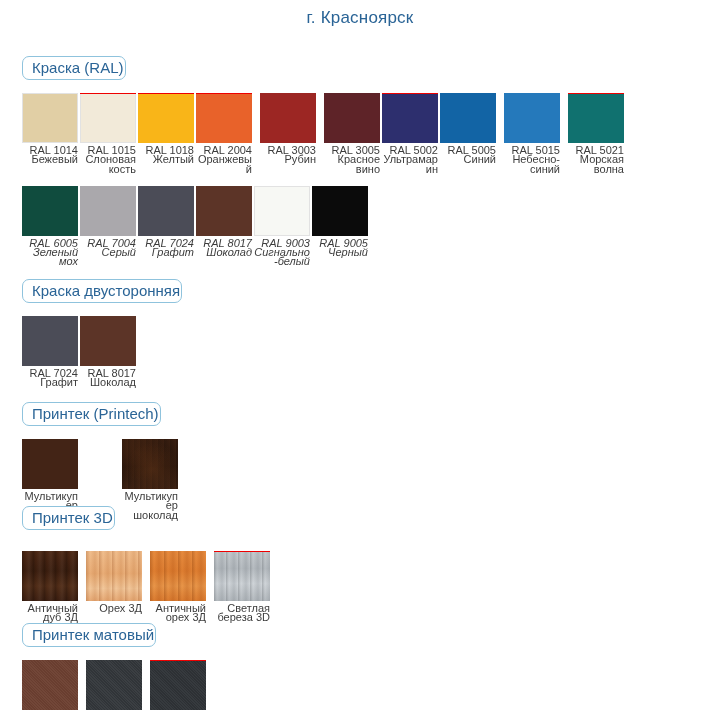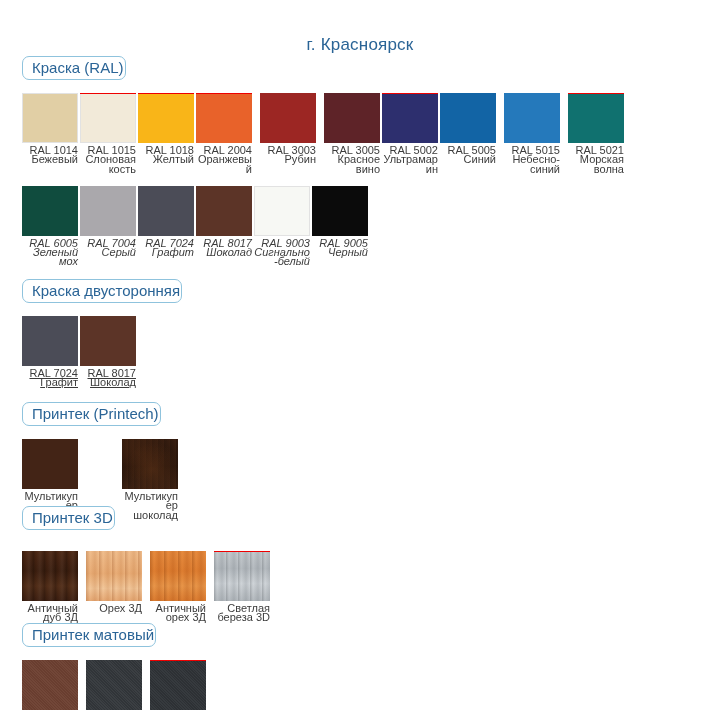--- a/index.html
+++ b/index.html
@@ -19,21 +19,20 @@
   #page-title {
     position: absolute;
     top: 8px;
     left: 0;
     width: 720px;
     text-align: center;
     font-size: 17px;
     color: #2a6496;
     letter-spacing: 0.2px;
     font-weight: 400;
-    margin-top: 27px;
   }
   .section {
     position: absolute;
     left: 22px;
   }
   .section-header {
     display: inline-block;
     border: 1px solid #8fc3dd;
     border-radius: 7px;
     padding: 2px 1px 3px 9px;
@@ -273,21 +272,21 @@
           </div>
         </div>
         <div class="swatch-cell">
           <div class="swatch-box" style="background: rgb(11, 11, 11);"></div>
           <div class="swatch-label">
             <span class="lbl-line">RAL 9005</span>
             <span class="lbl-line">Черный</span>
           </div>
         </div>
       </div></div>
-    <div class="section" style="top: 279px; text-decoration: underline;"><div class="section-header">Краска двусторонняя</div><div class="swatch-row" style="margin-top: 13px;">
+    <div class="section" style="top: 279px;"><div class="section-header">Краска двусторонняя</div><div class="swatch-row" style="margin-top: 13px;">
         <div class="swatch-cell">
           <div class="swatch-box" style="background: rgb(75, 76, 87);"></div>
           <div class="swatch-label">
             <span class="lbl-line">RAL 7024</span>
             <span class="lbl-line">Графит</span>
           </div>
         </div>
         <div class="swatch-cell">
           <div class="swatch-box" style="background: rgb(92, 52, 39);"></div>
           <div class="swatch-label">

